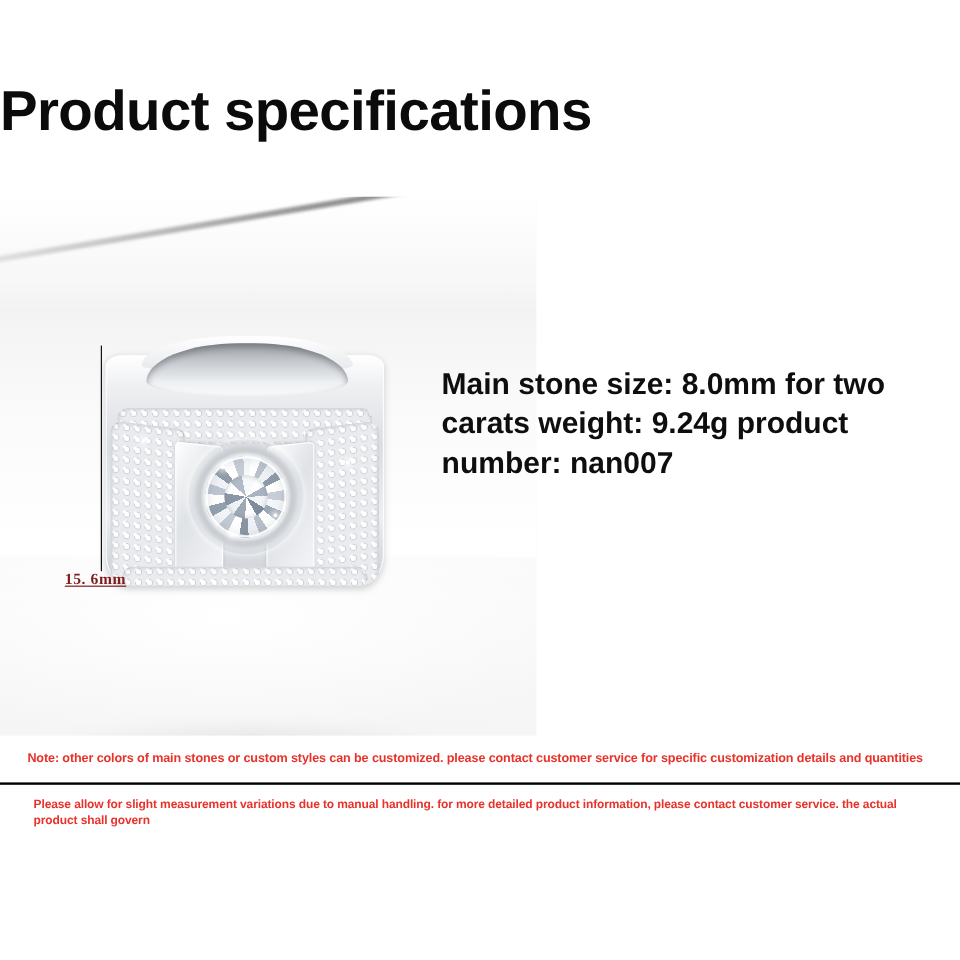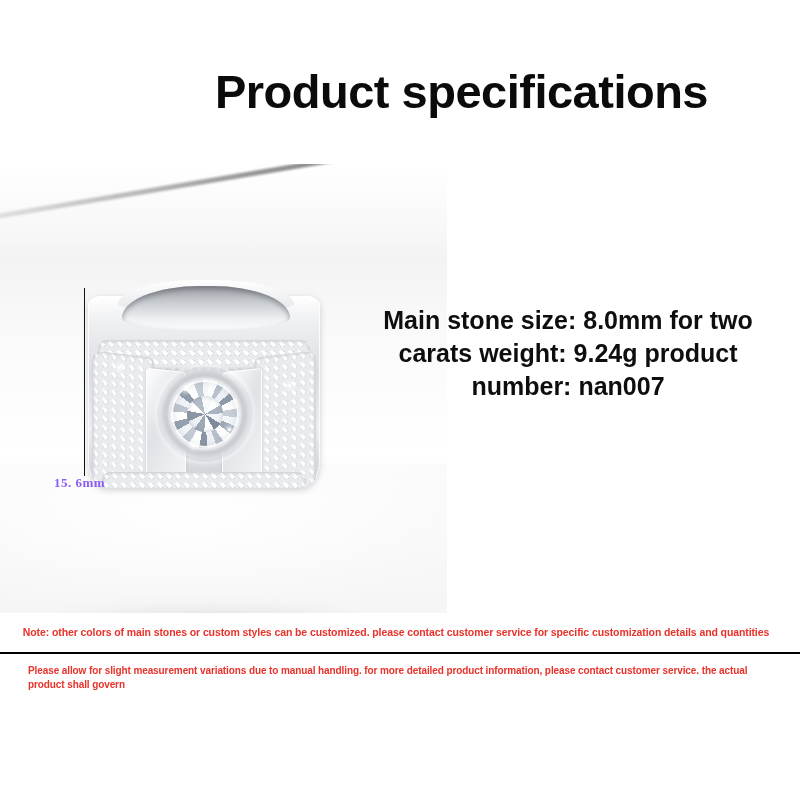--- a/index.html
+++ b/index.html
@@ -15,21 +15,21 @@
     font-family: "Liberation Sans", sans-serif;
     -webkit-font-smoothing: antialiased;
   }
 
   
   .page-title {
     position: absolute;
     left: 0;
     top: 68px;
     width: 708px;
-    text-align: right;
+    text-align: left;
     font-size: 47px;
     font-weight: bold;
     color: #0b0b0b;
     letter-spacing: -0.5px;
     line-height: 1;
   }
 
   
   .photo {
     position: absolute;
@@ -223,32 +223,33 @@
     height: 188px;
     background: #111111;
   }
   .dim-label {
     position: absolute;
     left: 54px;
     top: 475px;
     font-family: "Liberation Serif", serif;
     font-size: 13px;
     font-weight: bold;
-    color: #8b5cf6;
+    color: #7f1d1d;
     white-space: nowrap;
     letter-spacing: 0.5px;
+    text-decoration: underline;
   }
 
   
   .spec-text {
     position: absolute;
     right: 32px;
     top: 304px;
     width: 400px;
-    text-align: center;
+    text-align: left;
     font-size: 25px;
     font-weight: bold;
     line-height: 1.32;
     color: #0e0e0e;
   }
 
   
   .note {
     position: absolute;
     color: #e8322a;

